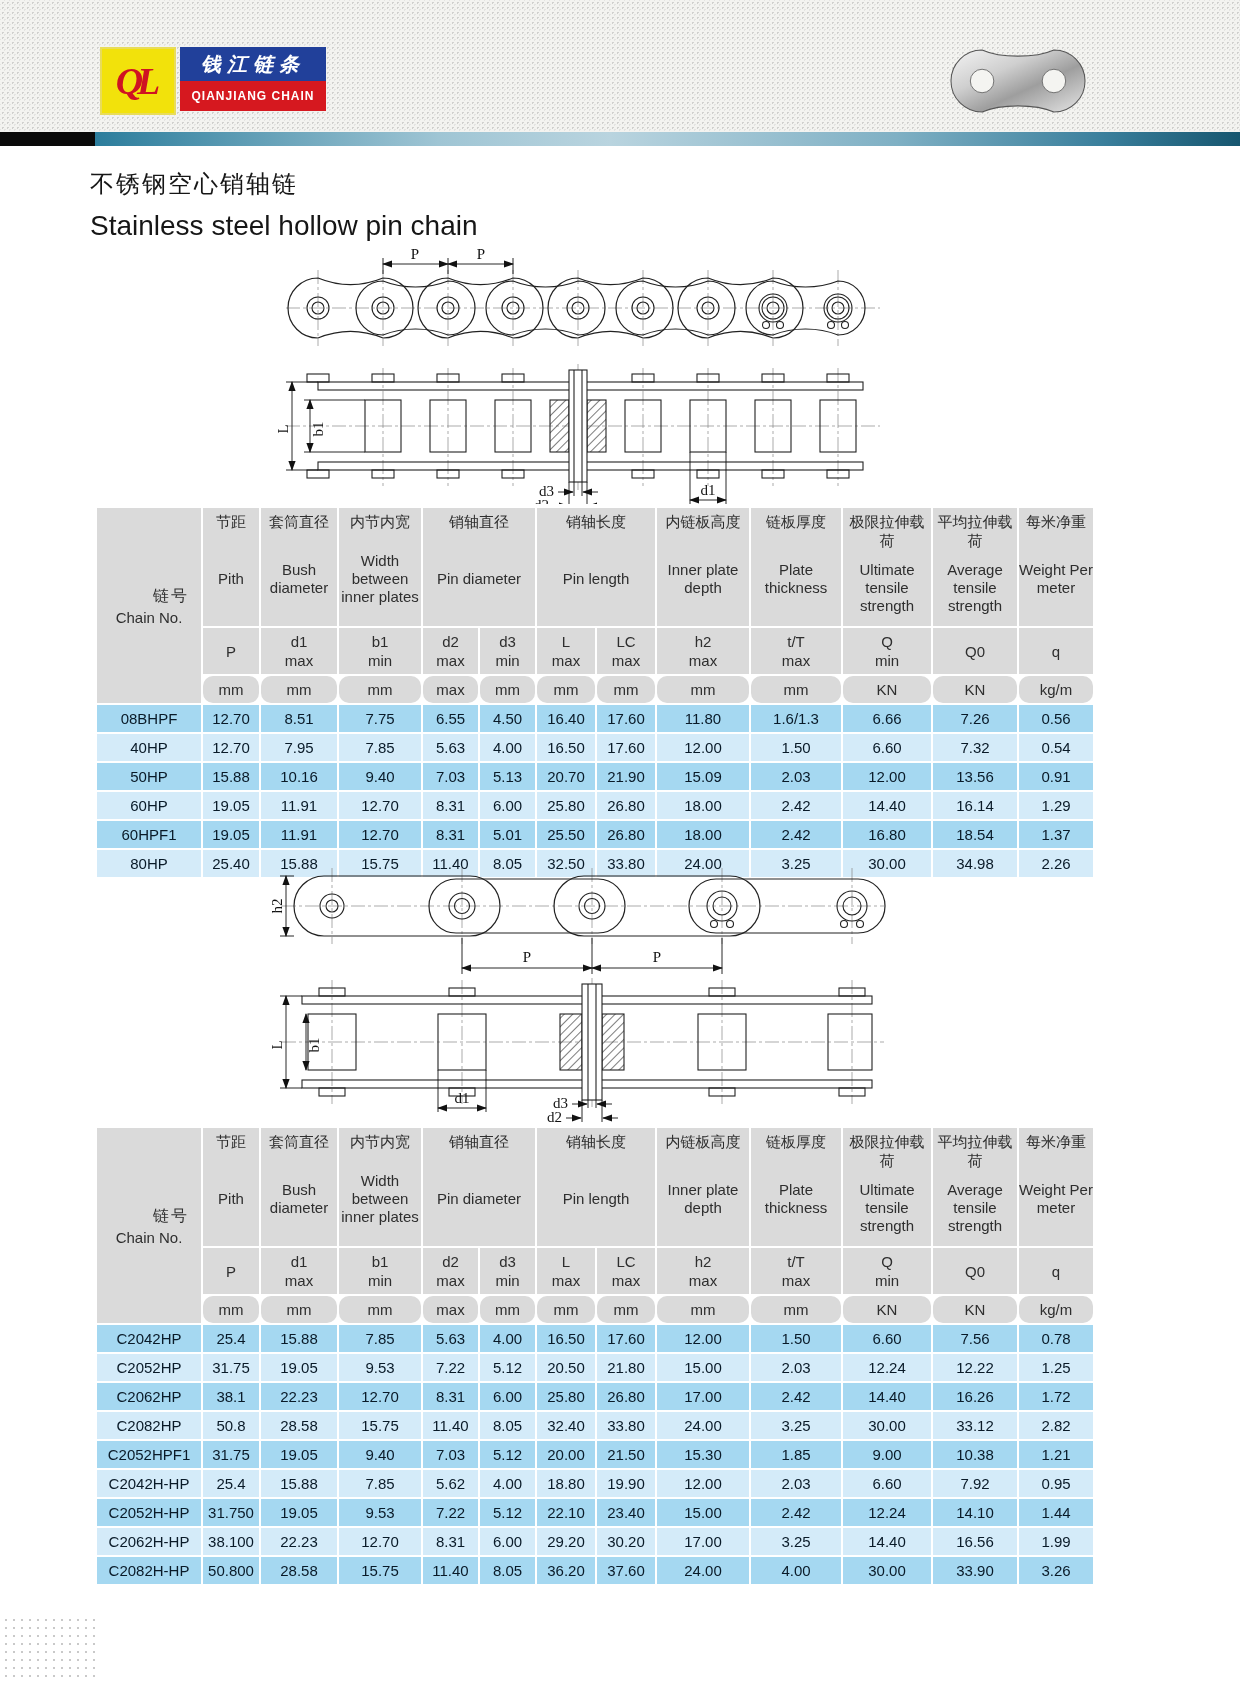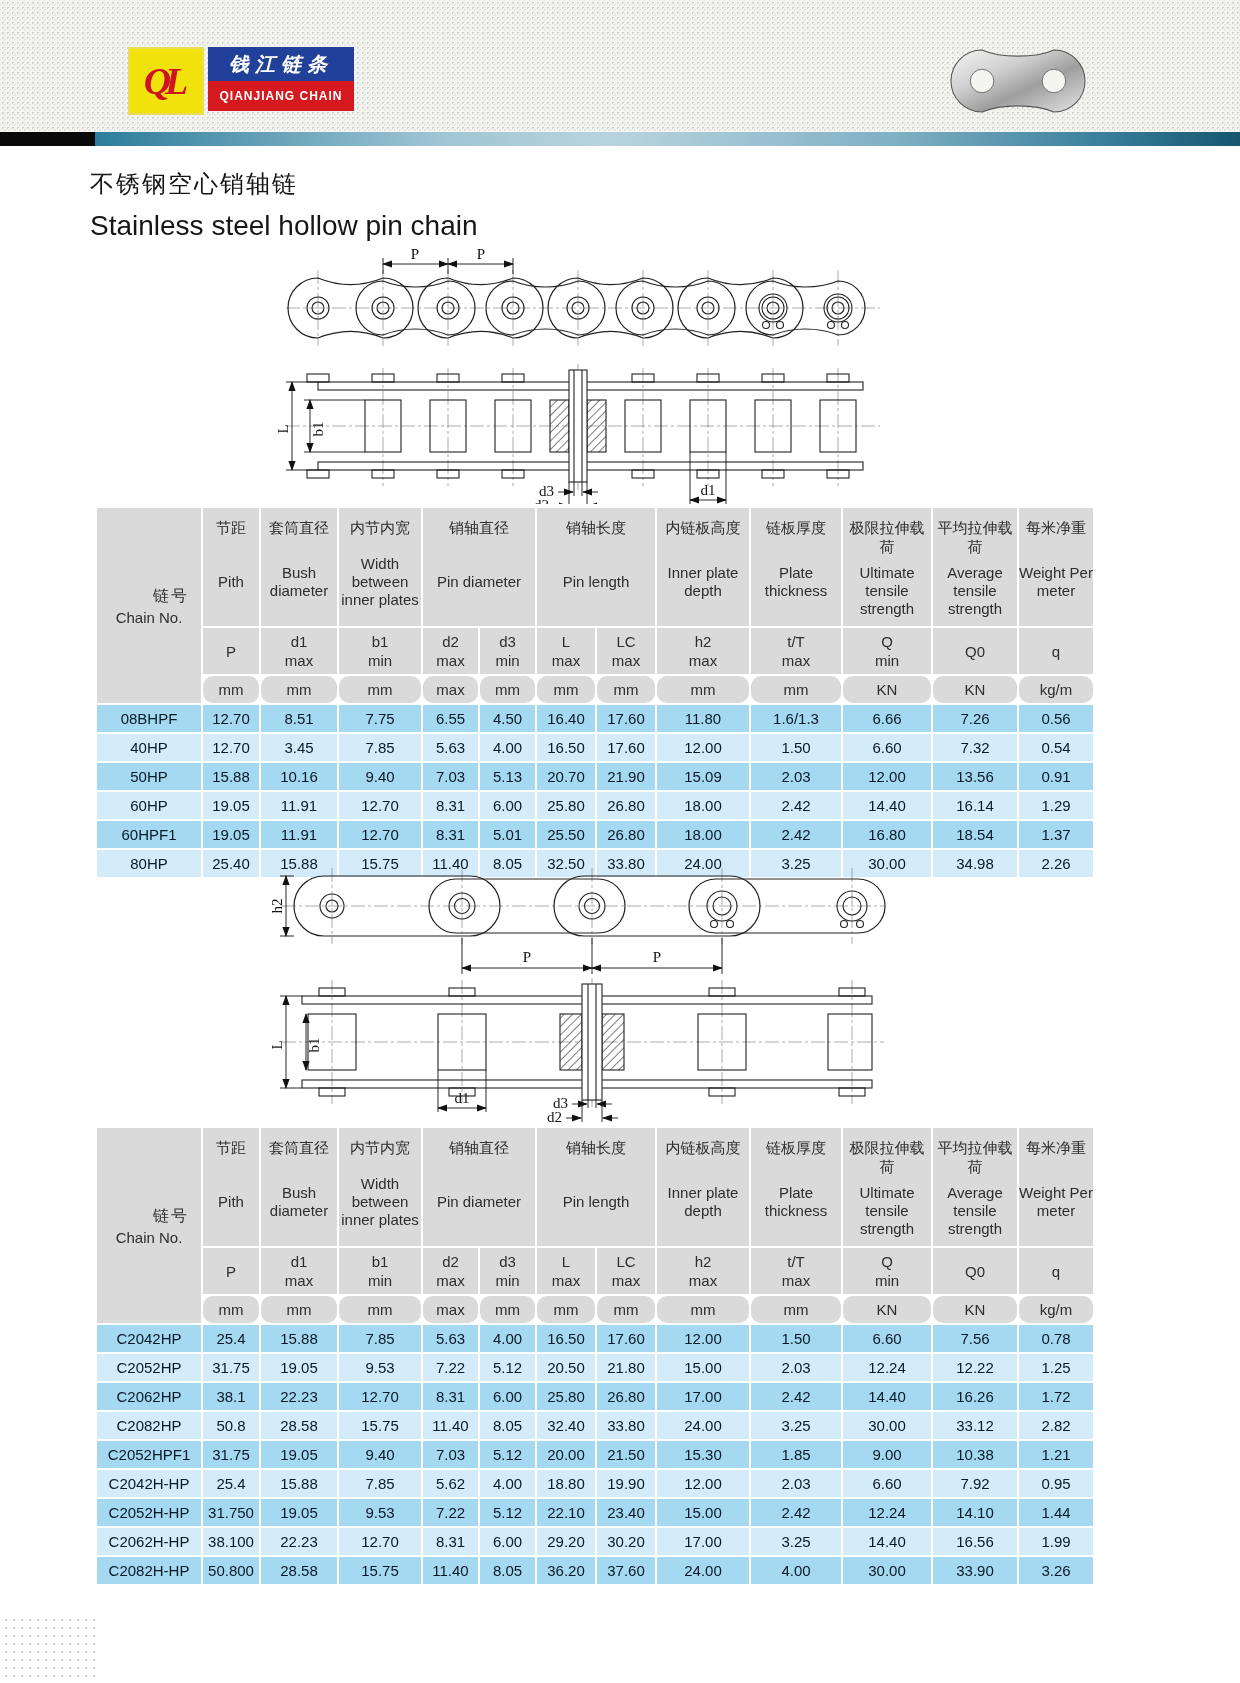--- a/index.html
+++ b/index.html
@@ -7,21 +7,21 @@
         font-family:"Liberation Sans",sans-serif;color:#111;}
 
   
   .header-band{position:absolute;left:0;top:0;width:1240px;height:132px;
     background-color:#f3f3f0;
     background-image:radial-gradient(rgba(120,120,120,0.28) 1px, transparent 1px),
                      radial-gradient(rgba(160,160,160,0.18) 1px, transparent 1px);
     background-size:5px 5px,5px 5px;background-position:0 0,2px 2px;}
   .logo{position:absolute;left:100px;top:47px;display:flex;}
   .logo-mark{width:72px;height:64px;background:#f2e20b;border:2px solid #e8dc5a;
-    display:flex;align-items:center;justify-content:center;margin-left:28px;}
+    display:flex;align-items:center;justify-content:center;}
   .logo-mark span{font-family:"Liberation Serif",serif;font-weight:bold;font-style:italic;
     font-size:38px;color:#cf1322;letter-spacing:-6px;padding-right:6px;}
   .logo-text{width:146px;height:64px;margin-left:4px;display:flex;flex-direction:column;}
   .brand-cn{flex:1;background:#21409a;color:#fff;font-size:20px;font-weight:bold;
     letter-spacing:6px;display:flex;align-items:center;justify-content:center;font-style:italic;}
   .brand-en{height:30px;background:#d6181f;color:#fff;font-size:12px;font-weight:bold;
     letter-spacing:1px;display:flex;align-items:center;justify-content:center;}
   .header-link{position:absolute;left:942px;top:42px;}
 
   
@@ -48,21 +48,21 @@
   .spec-table{position:absolute;border-collapse:separate;border-spacing:2px;
     table-layout:fixed;width:972px;background:transparent;}
   .spec-table.t1{left:95px;top:506px;}
   .spec-table.t2{left:95px;top:1126px;}
   .spec-table th,.spec-table td{padding:0;margin:0;text-align:center;vertical-align:middle;
     font-weight:normal;overflow:hidden;}
   .spec-table thead th{background:#dadada;color:#2e2e2e;}
   .corner-cell .cn{font-size:16px;letter-spacing:2px;margin-bottom:2px;padding-left:44px;}
   .corner-cell .en{font-size:15px;}
   .gcell{display:flex;flex-direction:column;height:118px;}
-  .gcell .cn{font-size:15px;padding-top:10px;line-height:19px;}
+  .gcell .cn{font-size:15px;padding-top:4px;line-height:19px;}
   .gcell .en{flex:1;display:flex;align-items:center;justify-content:center;
     font-size:15px;line-height:18px;}
   .sym-row th{height:46px;font-size:15px;line-height:19px;}
   .unit-row th{height:27px;font-size:15px;border-radius:10px;}
   .spec-table tbody td{height:27px;font-size:15px;color:#091a28;}
   .spec-table tbody tr.dark td{background:#a5d8f1;}
   .spec-table tbody tr.light td{background:#d4ebf9;}
 
   
   .corner-dots{position:absolute;left:0;top:1614px;width:96px;height:69px;
@@ -410,21 +410,21 @@
           <td>17.60</td>
           <td>11.80</td>
           <td>1.6/1.3</td>
           <td>6.66</td>
           <td>7.26</td>
           <td>0.56</td>
         </tr>
         <tr class="light">
           <td>40HP</td>
           <td>12.70</td>
-          <td>3.45</td>
+          <td>7.95</td>
           <td>7.85</td>
           <td>5.63</td>
           <td>4.00</td>
           <td>16.50</td>
           <td>17.60</td>
           <td>12.00</td>
           <td>1.50</td>
           <td>6.60</td>
           <td>7.32</td>
           <td>0.54</td>

